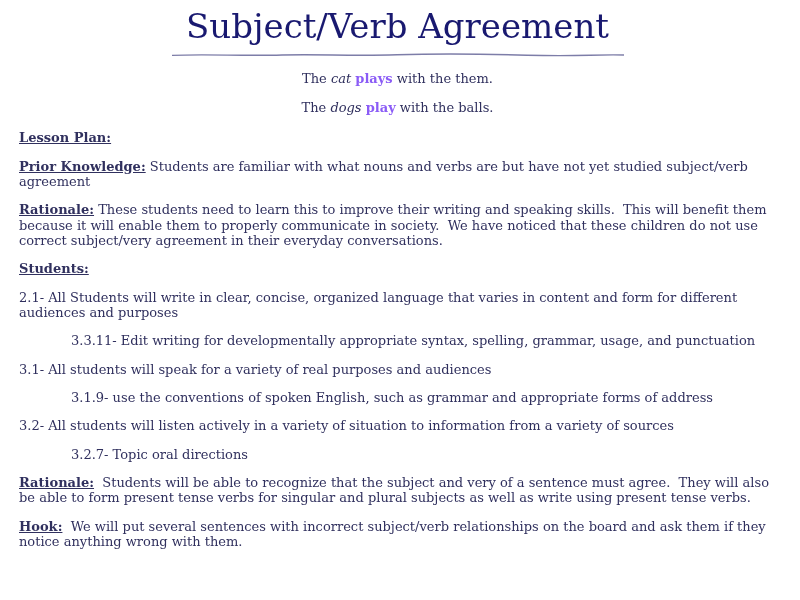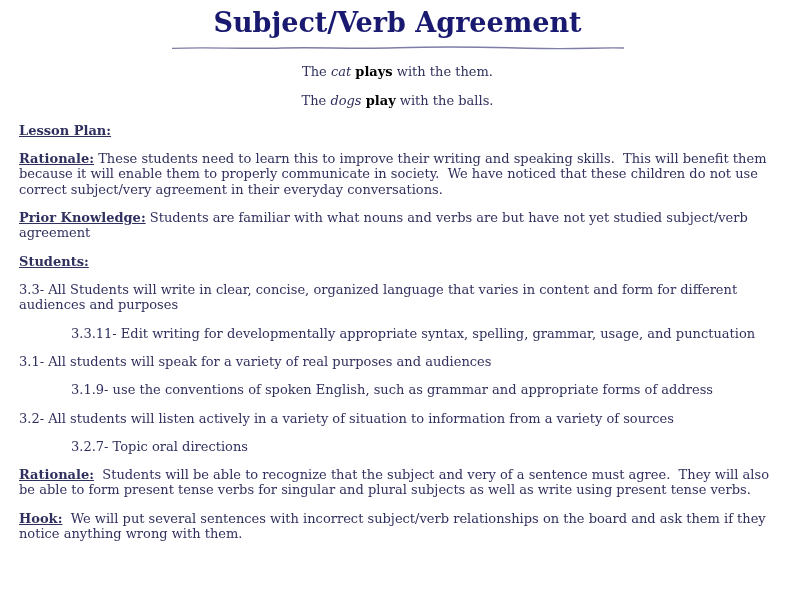--- a/index.html
+++ b/index.html
@@ -15,22 +15,22 @@
     font-size: 13px;
     color: #30305e;
   }
   .doc {
     padding: 2px 8px 0 3px;
     box-sizing: border-box;
     width: 800px;
   }
   h1.page-title {
     text-align: center;
-    font-size: 27px;
-    font-weight: bold;
+    font-size: 34px;
+    font-weight: normal;
     color: #191970;
     margin: 6px 0 7px 0;
     line-height: 1.1;
   }
   .divider-wrap {
     text-align: center;
     margin: 0 0 4px 0;
     line-height: 0;
   }
   .divider-wrap svg { display: inline-block; }
@@ -44,21 +44,21 @@
     line-height: 1.18;
     white-space: pre-wrap;
   }
   p.para.indent {
     padding-left: 52px;
   }
   .label {
     font-weight: bold;
     text-decoration: underline;
   }
-  b { color: #000000; }
+  b { color: #8b5cf6; }
 </style>
 </head>
 <body>
 
 <div class="doc">
 
   <h1 class="page-title">Subject/Verb Agreement</h1>
 
   <div class="divider-wrap">
     <svg width="452" height="6" viewBox="0 0 452 6">
@@ -66,27 +66,27 @@
     </svg>
   </div>
 
   <p class="example"><span>The </span><i>cat</i><span> </span><b>plays</b><span> with the them.</span></p>
 
   <p class="example"><span>The </span><i>dogs</i><span> </span><b>play</b><span> with the balls.</span></p>
 
   <p class="para"><span class="label">Lesson Plan:</span><span></span></p>
 
 
+  <p class="para"><span class="label">Prior Knowledge:</span><span> Students are familiar with what nouns and verbs are but have not yet studied subject/verb agreement</span></p>
+
   <p class="para"><span class="label">Rationale:</span><span> These students need to learn this to improve their writing and speaking skills.  This will benefit them because it will enable them to properly communicate in society.  We have noticed that these children do not use correct subject/very agreement in their everyday conversations.</span></p>
-
-  <p class="para"><span class="label">Prior Knowledge:</span><span> Students are familiar with what nouns and verbs are but have not yet studied subject/verb agreement</span></p>
 
   <p class="para"><span class="label">Students:</span><span></span></p>
 
-  <p class="para"><span class="label"></span><span>3.3- All Students will write in clear, concise, organized language that varies in content and form for different audiences and purposes</span></p>
+  <p class="para"><span class="label"></span><span>2.1- All Students will write in clear, concise, organized language that varies in content and form for different audiences and purposes</span></p>
 
 
   <p class="para indent"><span class="label"></span><span>3.3.11- Edit writing for developmentally appropriate syntax, spelling, grammar, usage, and punctuation</span></p>
 
   <p class="para"><span class="label"></span><span>3.1- All students will speak for a variety of real purposes and audiences</span></p>
 
   <p class="para indent"><span class="label"></span><span>3.1.9- use the conventions of spoken English, such as grammar and appropriate forms of address</span></p>
 
   <p class="para"><span class="label"></span><span>3.2- All students will listen actively in a variety of situation to information from a variety of sources</span></p>
 

